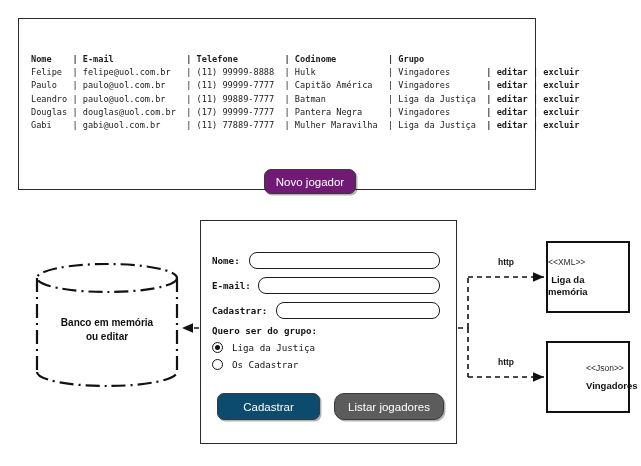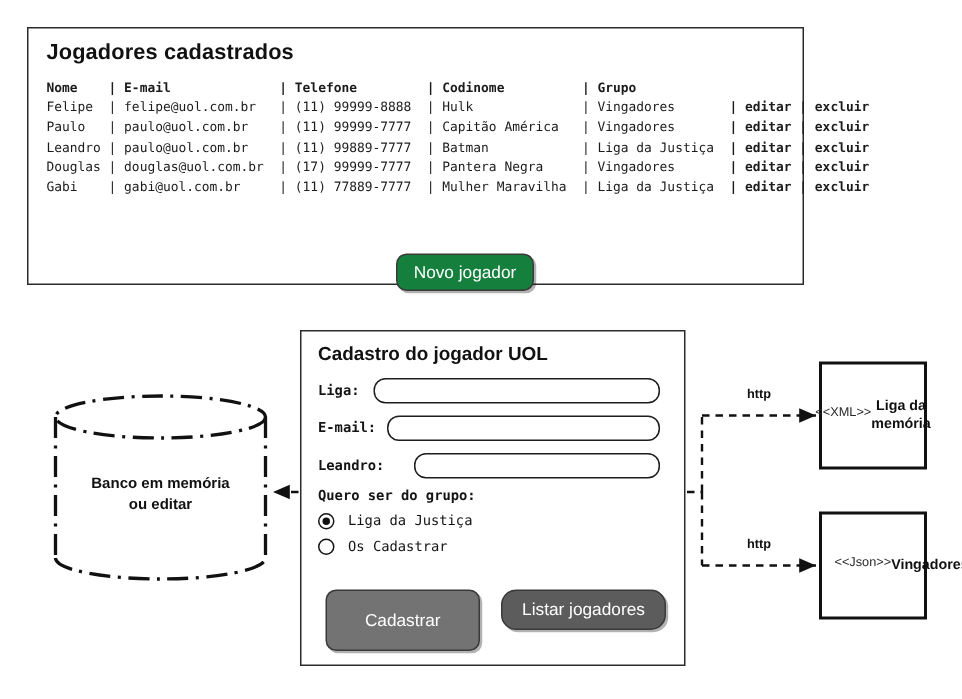--- a/index.html
+++ b/index.html
@@ -14,21 +14,21 @@
                  letter-spacing:.1px;color:#111;}
   #players-table{position:absolute;left:12px;top:34px;
                  font-family:"DejaVu Sans Mono","Liberation Mono",monospace;
                  font-size:8.6px;line-height:13.2px;white-space:pre;color:#1b1b1b;}
   #players-table .hdr{font-weight:bold;}
   #players-table .act{font-weight:bold;text-align:center;}
 
   .btn{position:absolute;box-sizing:border-box;background:#6a6a6a;color:#ffffff;
        border:1px solid #3a3a3a;border-radius:7px;display:flex;align-items:center;
        justify-content:center;font-size:11.5px;box-shadow:1.5px 1.5px 0 rgba(0,0,0,.30);}
-  #novo-jogador-button{left:245px;top:150px;width:92px;height:25px;background:#15803d;}
+  #novo-jogador-button{left:245px;top:150px;width:92px;height:25px;background:#701a75;}
 
   
   #form-panel{left:200px;top:220px;width:257px;height:224px;}
   #form-title{position:absolute;left:11px;top:8px;font-size:12.6px;font-weight:bold;color:#111;}
   .frow{position:absolute;left:11px;height:19px;display:flex;align-items:center;}
   .flabel{font-family:"DejaVu Sans Mono","Liberation Mono",monospace;
           font-size:9.2px;font-weight:bold;color:#141414;}
   .finput{position:absolute;box-sizing:border-box;height:17px;background:#fff;
           border:1.5px solid #1d1d1d;border-radius:8px;}
   #nome-row{top:30px;} #email-row{top:55px;} #telefone-row{top:80px;}
@@ -41,69 +41,67 @@
        font-size:9.2px;font-weight:bold;color:#141414;}
   .radio-row{position:absolute;left:11px;display:flex;align-items:flex-end;gap:9px;}
   #radio-liga{top:121px;} #radio-vingadores{top:138px;}
   .radio{width:11px;height:11px;border:1.6px solid #151515;border-radius:50%;
          box-sizing:border-box;position:relative;background:#fff;flex:none;}
   .radio.on::after{content:"";position:absolute;left:2px;top:2px;width:5px;height:5px;
          border-radius:50%;background:#111;}
   .radio-label{font-family:"DejaVu Sans Mono","Liberation Mono",monospace;
          font-size:9.2px;color:#141414;}
 
-  #cadastrar-button{left:16px;top:172px;width:103px;height:41px;background:#737373;text-align:right;}
+  #cadastrar-button{left:16px;top:172px;width:103px;height:27px;background:#0c4a6e;text-align:right;}
   #listar-button{left:133px;top:172px;width:110px;height:27px;background:#5c5c5c;border-radius:10px;}
 
   
   #db-cylinder{position:absolute;left:33px;top:262px;width:148px;height:126px;}
   #db-cylinder svg{display:block;}
   #db-label{position:absolute;left:33px;top:316px;width:148px;text-align:center;
             font-size:10px;font-weight:bold;line-height:14px;color:#111;}
 
   
-  .outbox{position:absolute;width:72px;height:72px;border:2px solid #111;background:#fff;
-          box-sizing:border-box;display:flex;flex-direction:row;align-items:center;
+  .outbox{position:absolute;width:84px;height:72px;border:2px solid #111;background:#fff;
+          box-sizing:border-box;display:flex;flex-direction:column;align-items:flex-start;
           justify-content:center;}
   #xml-box{left:546px;top:241px;}
   #json-box{left:546px;top:341px;padding-left:38px;}
   .stereotype{font-size:8.5px;color:#2a2a2a;margin-bottom:7px;}
   .boxname{font-size:9.5px;font-weight:bold;text-align:center;line-height:12px;color:#111;}
 
   .httplabel{position:absolute;font-size:8.5px;font-weight:bold;color:#111;}
   #http-xml-label{left:498px;top:257px;}
   #http-json-label{left:498px;top:357px;}
 
   
   #connectors{position:absolute;left:0;top:0;width:641px;height:466px;pointer-events:none;}
 </style>
 </head>
 <body>
 
 <div class="panel" id="players-panel">
-  <div id="players-title">Jogadores cadastrados</div>
   <div id="players-table"><div><span class="hdr">Nome    | E-mail              | Telefone         | Codinome          | Grupo            </span></div><div><span class="row">Felipe  | felipe@uol.com.br   | (11) 99999-8888  | Hulk              | Vingadores       </span><span class="act">| editar </span><span class="act">| excluir</span></div><div><span class="row">Paulo   | paulo@uol.com.br    | (11) 99999-7777  | Capitão América   | Vingadores       </span><span class="act">| editar </span><span class="act">| excluir</span></div><div><span class="row">Leandro | paulo@uol.com.br    | (11) 99889-7777  | Batman            | Liga da Justiça  </span><span class="act">| editar </span><span class="act">| excluir</span></div><div><span class="row">Douglas | douglas@uol.com.br  | (17) 99999-7777  | Pantera Negra     | Vingadores       </span><span class="act">| editar </span><span class="act">| excluir</span></div><div><span class="row">Gabi    | gabi@uol.com.br     | (11) 77889-7777  | Mulher Maravilha  | Liga da Justiça  </span><span class="act">| editar </span><span class="act">| excluir</span></div></div>
   <div class="btn" id="novo-jogador-button">Novo jogador</div>
 </div>
 
 <div class="panel" id="form-panel">
-  <div id="form-title">Cadastro do jogador UOL</div>
 
   <div class="frow" id="nome-row">
-    <span class="flabel">Liga:</span>
+    <span class="flabel">Nome:</span>
   </div>
   <div class="finput" id="nome-input"></div>
 
   <div class="frow" id="email-row">
     <span class="flabel">E-mail:</span>
   </div>
   <div class="finput" id="email-input"></div>
 
   <div class="frow" id="telefone-row">
-    <span class="flabel">Leandro:</span>
+    <span class="flabel">Cadastrar:</span>
   </div>
   <div class="finput" id="telefone-input"></div>
 
   <div id="grupo-legend">Quero ser do grupo:</div>
 
   <div class="radio-row" id="radio-liga">
     <span class="radio on"></span>
     <span class="radio-label">Liga da Justiça</span>
   </div>
   <div class="radio-row" id="radio-vingadores">

